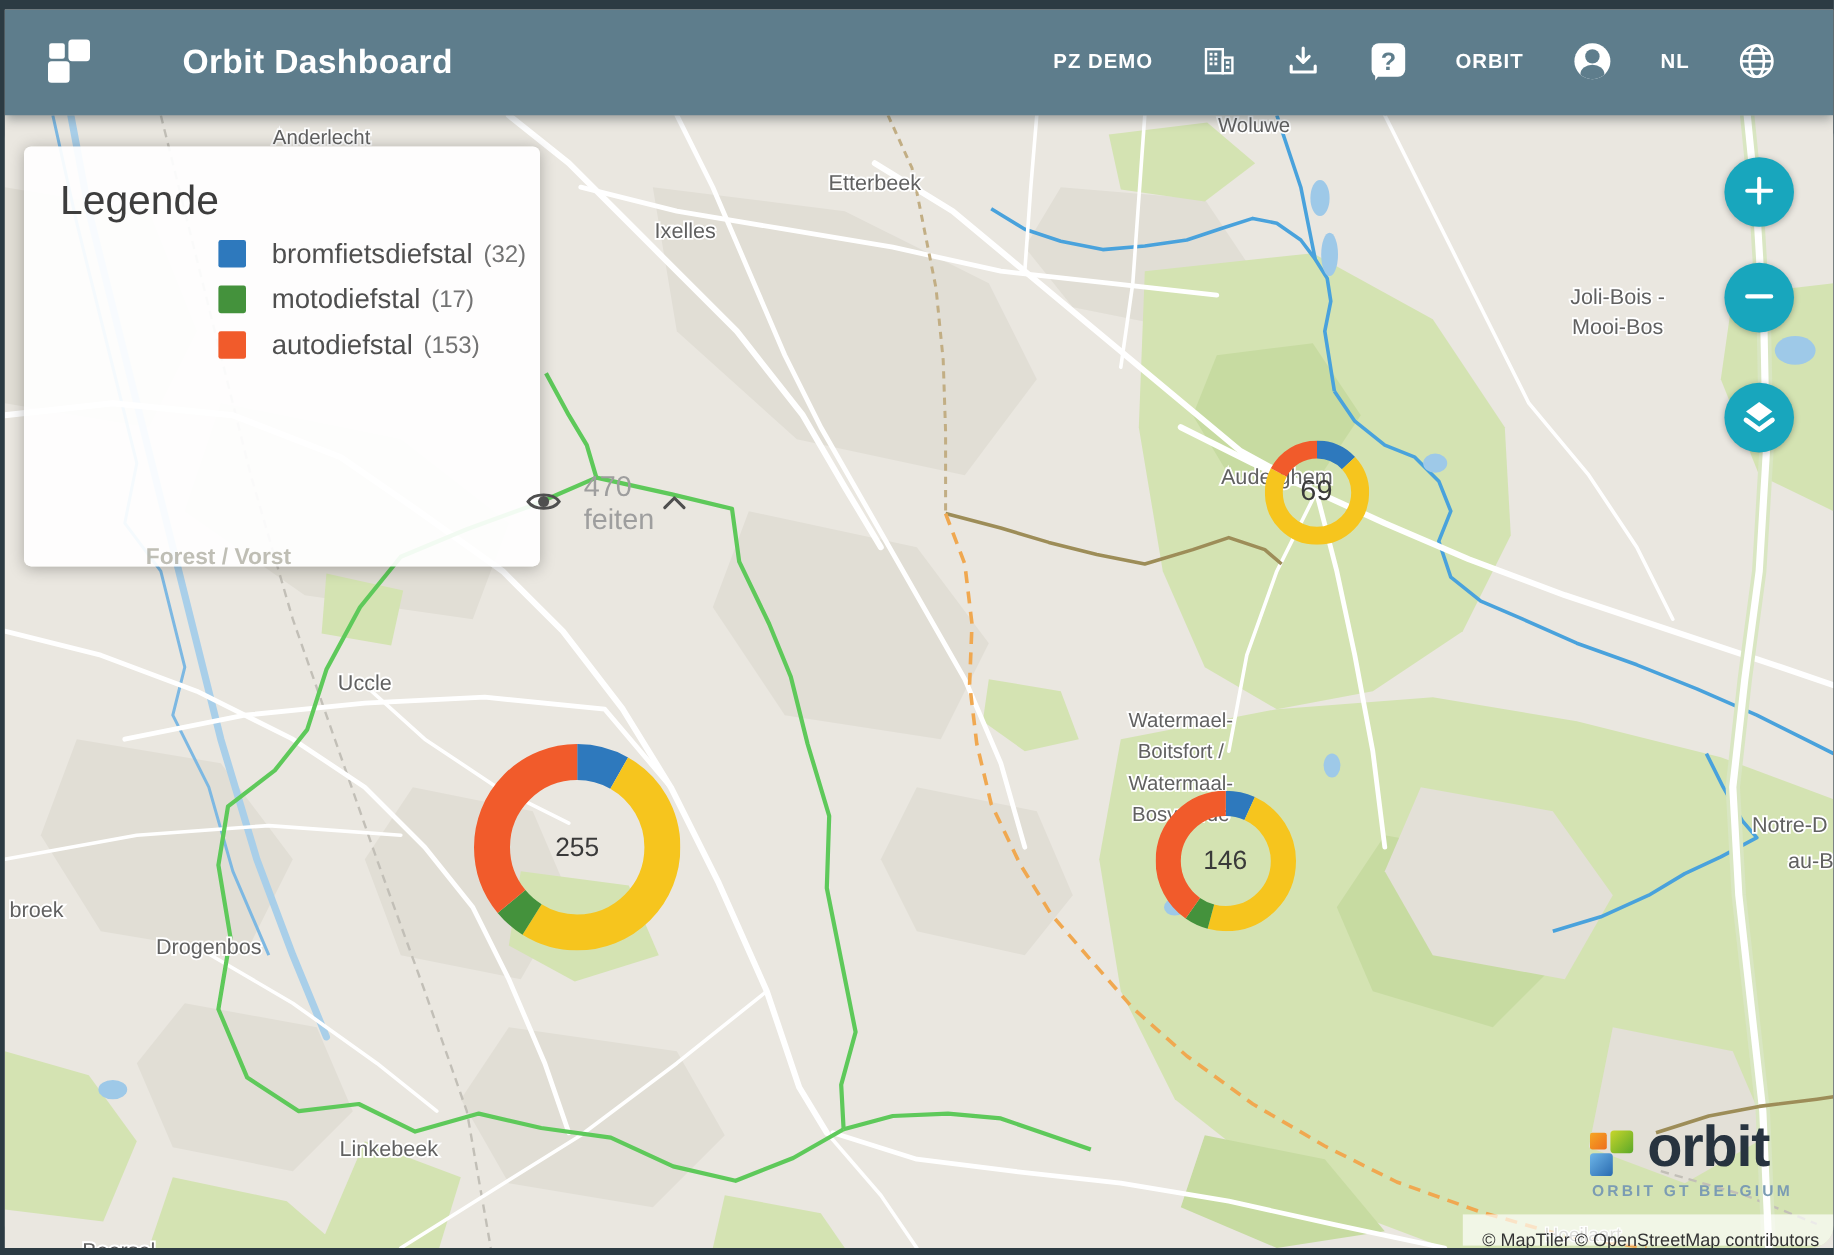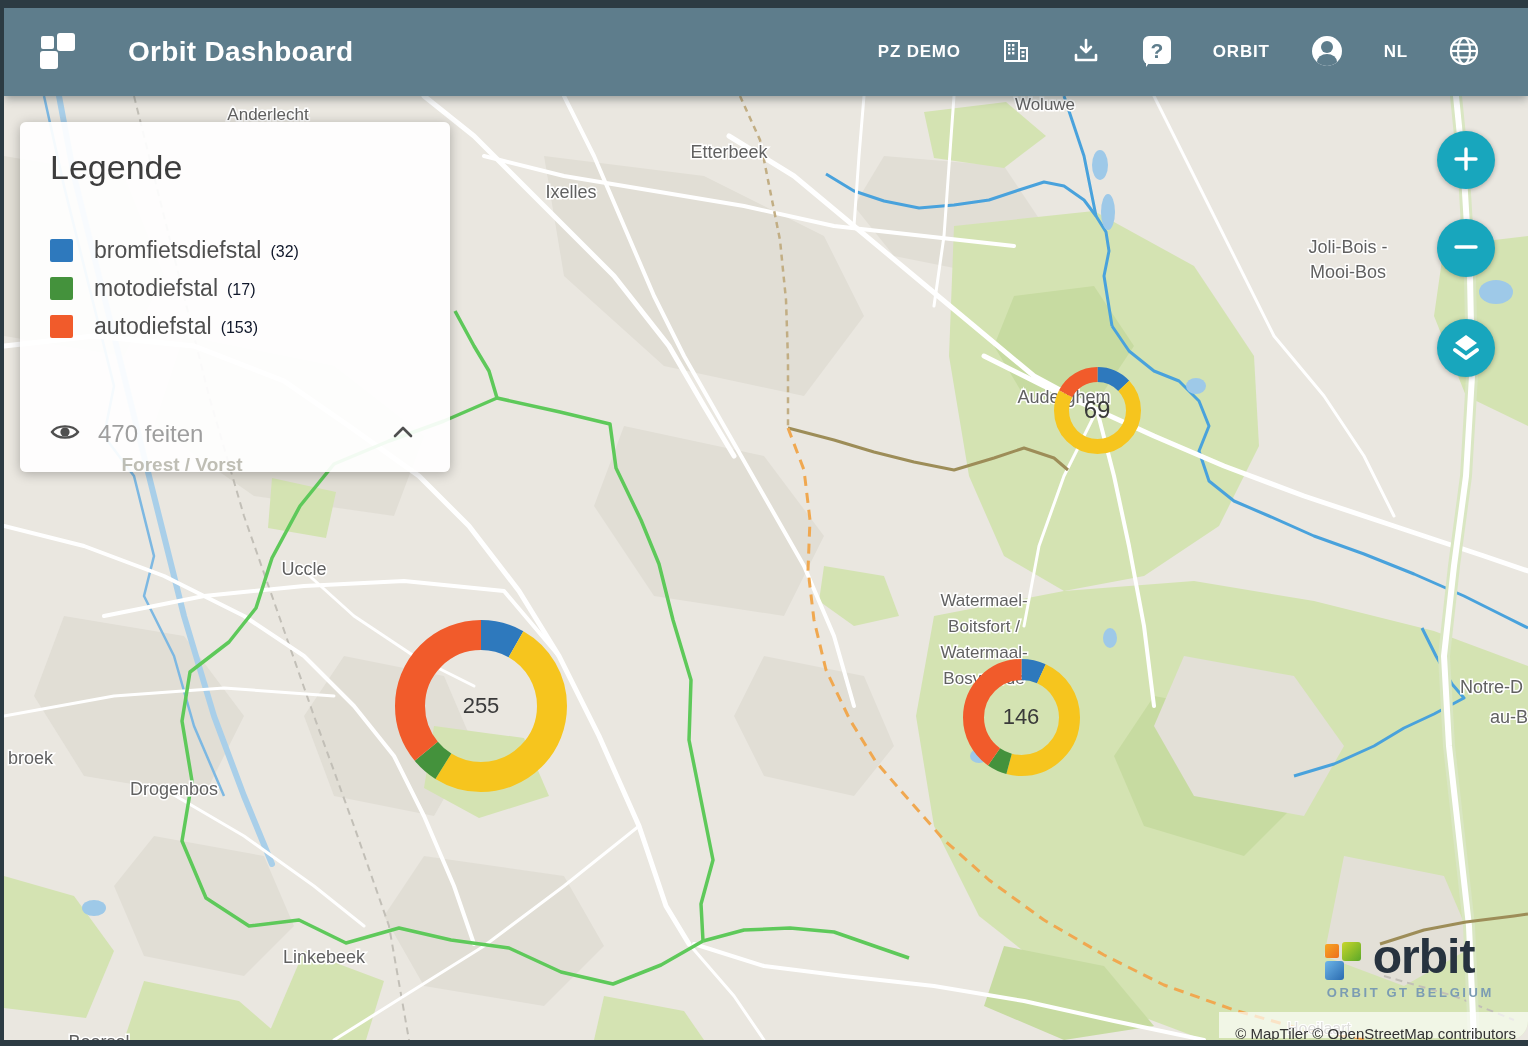--- a/index.html
+++ b/index.html
@@ -10,41 +10,41 @@
 
   
   .header{flex:0 0 88px;height:88px;background:#5e7d8c;display:flex;align-items:center;
           padding:0 48px 0 36px;position:relative;z-index:50;color:#fff;
           box-shadow:0 3px 9px rgba(40,50,55,.45);}
   .logo-mark{width:38px;height:38px;position:relative;margin-right:50px;flex:0 0 38px;}
   .logo-mark i{position:absolute;background:#fff;display:block;}
   .logo-mark .sq1{left:1px;top:3px;width:13px;height:13px;border-radius:2px;}
   .logo-mark .sq2{left:17px;top:0;width:18px;height:18px;border-radius:3px;}
   .logo-mark .sq3{left:0;top:18px;width:18px;height:18px;border-radius:3px;}
-  .header-title{font-size:28px;font-weight:bold;letter-spacing:.3px;}
+  .header-title{font-size:28px;font-weight:bold;letter-spacing:.3px;margin-left:24px;}
   .header-right{margin-left:auto;display:flex;align-items:center;gap:40px;}
   .htext{font-weight:bold;font-size:17px;letter-spacing:.8px;white-space:nowrap;}
   .hbtn{background:transparent;border:none;padding:0;display:flex;align-items:center;cursor:pointer;color:#fff;}
 
   
   .map{flex:1;position:relative;overflow:hidden;background:#eae7e0;cursor:grab;border-radius:19px;}
   svg.basemap{position:absolute;left:0;top:0;}
   .mlabel{fill:#616161;stroke:#fff;stroke-width:3px;paint-order:stroke;}
   .mlabel.muted{fill:#9a988f;stroke-width:2px;}
 
   
   .legend-panel{position:absolute;left:16px;top:26px;width:430px;height:350px;
     background:rgba(255,255,255,.92);border-radius:6px;box-shadow:0 2px 12px rgba(0,0,0,.28);
-    z-index:20;padding:26px 30px 24px;display:flex;flex-direction:column;}
+    z-index:20;padding:26px 30px 24px;display:flex;flex-direction:row;}
   .legend-title{font-size:34px;color:#3d3d3d;font-weight:400;}
   .legend-items{margin-top:50px;display:flex;flex-direction:column;gap:11px;}
   .legend-row{display:flex;align-items:center;}
   .swatch{width:23px;height:23px;border-radius:2px;flex:0 0 23px;margin-right:21px;}
   .legend-label{font-size:23px;color:#4f4f4f;}
-  .legend-count{font-size:16px;color:#0f172a;margin-left:9px;padding-top:2px;}
+  .legend-count{font-size:20px;color:#737373;margin-left:9px;padding-top:2px;}
   .legend-footer{margin-top:auto;display:flex;align-items:center;}
   .legend-total{font-size:24px;color:#9e9e9e;margin-left:18px;}
   .legend-collapse{margin-left:auto;background:transparent;border:none;cursor:pointer;padding:4px;}
 
   .ghost-label{position:absolute;z-index:21;color:#82816f;opacity:.5;font-size:19px;
                transform:translate(-50%,-50%);white-space:nowrap;pointer-events:none;font-weight:bold;}
 
   
   .map-ctrl{position:absolute;width:58px;height:58px;border-radius:50%;background:#18a6bd;
     display:flex;align-items:center;justify-content:center;z-index:22;border:none;cursor:pointer;

